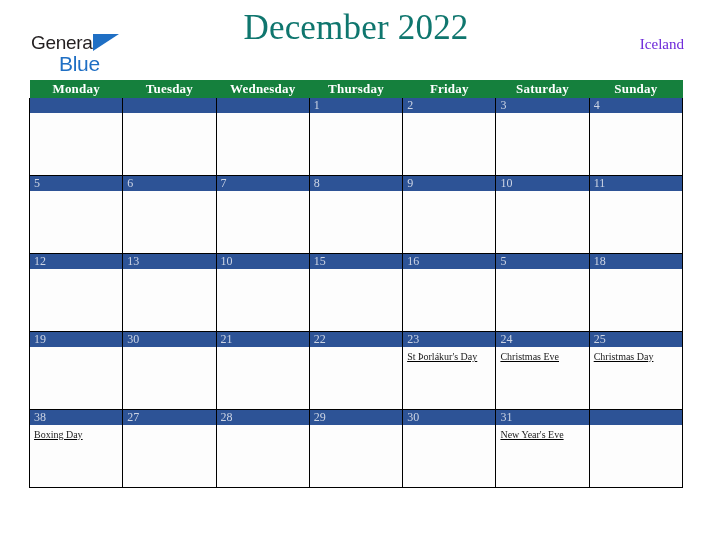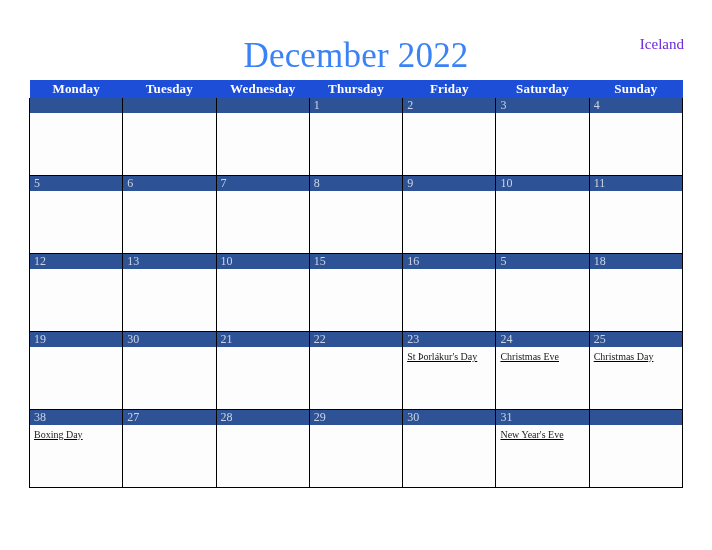--- a/index.html
+++ b/index.html
@@ -59,27 +59,27 @@
     font-size: 21px;
     font-weight: 400;
     color: #1f6fc4;
     letter-spacing: -0.3px;
     line-height: 23px;
   }
 
   #calendar-title {
     position: absolute;
     left: 0;
-    top: 36px;
+    top: 8px;
     width: 712px;
     text-align: center;
     font-family: "Liberation Serif", serif;
     font-size: 35px;
     font-weight: 400;
-    color: #3b82f6;
+    color: #0f766e;
     letter-spacing: 0.2px;
   }
 
   #region-label {
     position: absolute;
     right: 28px;
     top: 36px;
     font-family: "Liberation Serif", serif;
     font-size: 15px;
     color: #6d28d9;
@@ -89,21 +89,21 @@
   #calendar-grid {
     position: absolute;
     left: 29px;
     top: 80px;
     width: 654px;
     border-collapse: collapse;
     table-layout: fixed;
   }
 
   #calendar-grid th {
-    background: #1d4ed8;
+    background: #15803d;
     color: #ffffff;
     font-family: "Liberation Serif", serif;
     font-weight: bold;
     font-size: 13px;
     height: 18px;
     padding: 0;
     border: none;
     text-align: center;
     letter-spacing: 0.2px;
   }
@@ -145,20 +145,25 @@
     color: #1a1a1a;
     line-height: 12px;
     display: block;
   }
 </style>
 </head>
 <body>
 
 <div id="page-header">
 
+  <div id="brand-logo">
+    <span class="logo-general">General</span>
+    <span class="logo-triangle"></span>
+    <span class="logo-blue">Blue</span>
+  </div>
 
   <div id="calendar-title">December 2022</div>
 
   <div id="region-label">Iceland</div>
 
 </div>
 
 <table id="calendar-grid">
   <thead>
     <tr>

